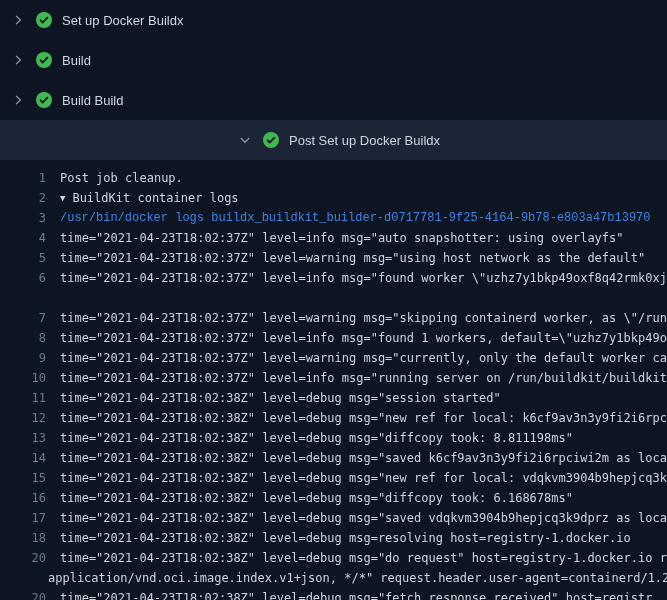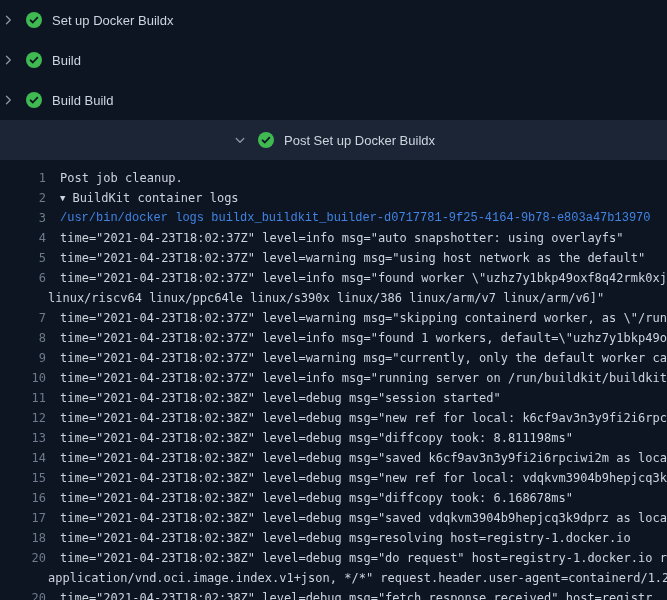--- a/index.html
+++ b/index.html
@@ -17,21 +17,21 @@
   body{
     width:667px;height:600px;overflow:hidden;
     background:var(--background);
     font-family:"Liberation Sans",sans-serif;
   }
   .app{width:667px;height:600px;overflow:hidden;}
 
   
   .section-header{
     display:flex;align-items:center;height:40px;
-    cursor:pointer;
+    padding-left:10px;cursor:pointer;
   }
   .section-header.expanded{background:var(--expanded-header-bg);justify-content:center;}
   .chev{width:16px;height:16px;display:flex;align-items:center;justify-content:center;
         color:var(--chevron);margin-right:10px;flex-shrink:0;}
   .section-header.expanded .chev svg{transform:rotate(90deg);}
   .check{width:16px;height:16px;margin-right:10px;flex-shrink:0;display:flex;align-items:center;}
   .label{
     font-size:13px;color:var(--header-text);
     white-space:nowrap;
   }
@@ -143,21 +143,20 @@
       <div class="row">
     <span class="num">5</span>
     <span class="text">time="2021-04-23T18:02:37Z" level=warning msg="using host network as the default"</span>
   </div>
       <div class="row">
     <span class="num">6</span>
     <span class="text">time="2021-04-23T18:02:37Z" level=info msg="found worker \"uzhz7y1bkp49oxf8q42rmk0xj</span>
   </div>
       <div class="row cont">
     <span class="num"></span>
-    <span class="text">linux/riscv64 linux/ppc64le linux/s390x linux/386 linux/arm/v7 linux/arm/v6]"</span>
   </div>
       <div class="row">
     <span class="num">7</span>
     <span class="text">time="2021-04-23T18:02:37Z" level=warning msg="skipping containerd worker, as \"/run</span>
   </div>
       <div class="row">
     <span class="num">8</span>
     <span class="text">time="2021-04-23T18:02:37Z" level=info msg="found 1 workers, default=\"uzhz7y1bkp49o</span>
   </div>
       <div class="row">

